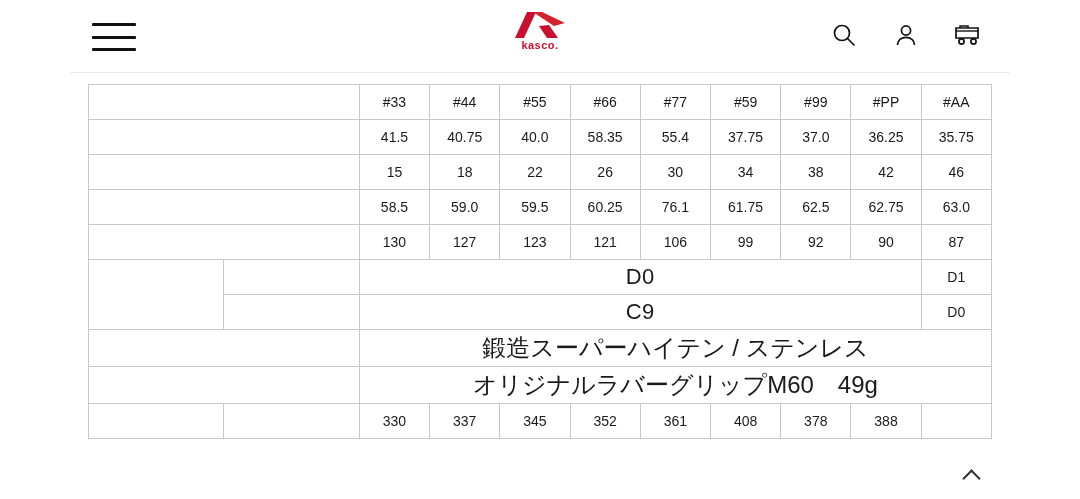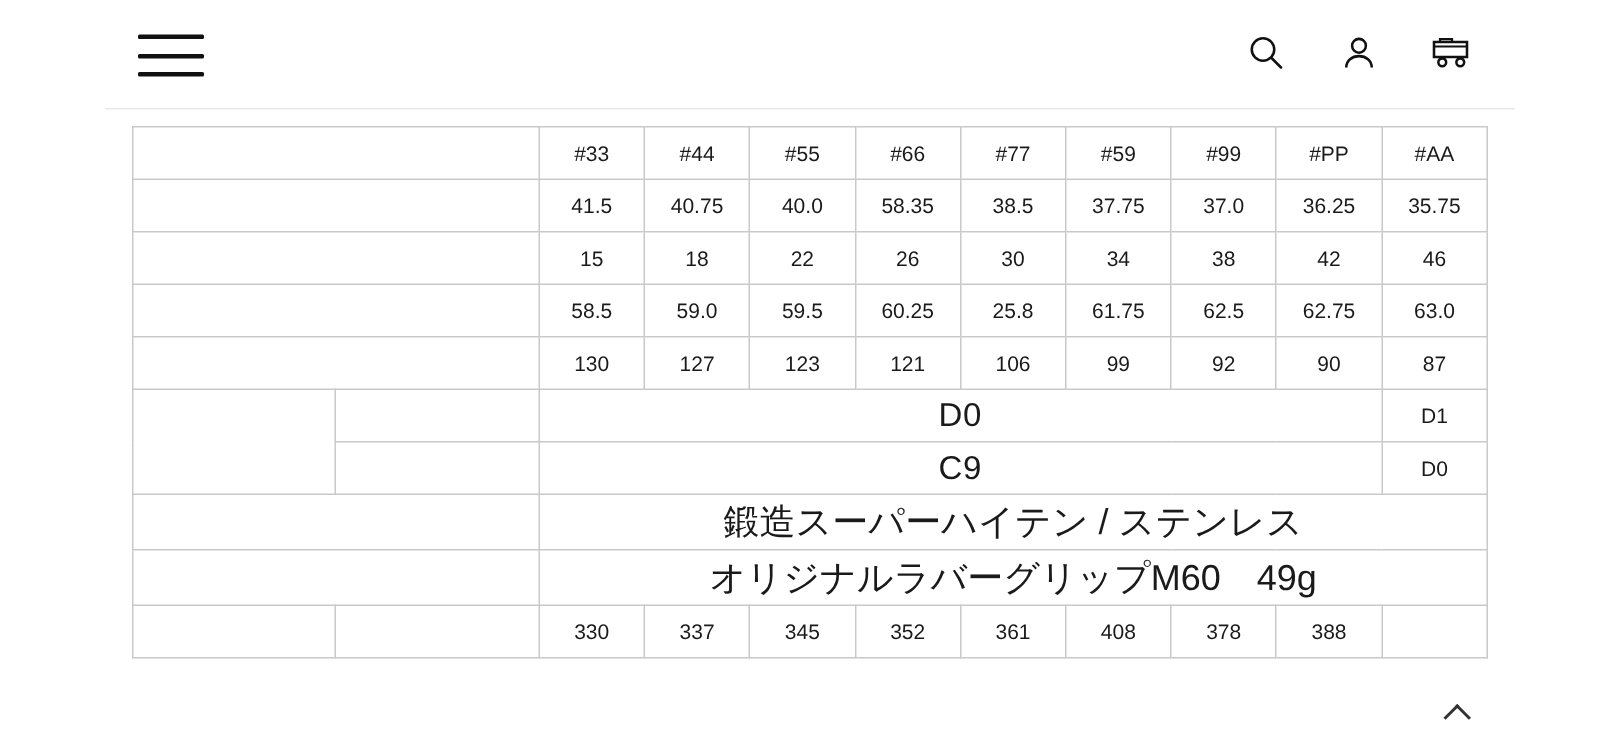--- a/index.html
+++ b/index.html
@@ -157,20 +157,30 @@
 <div class="page">
 
   <div class="header">
 
     <div class="hamburger">
       <span></span>
       <span></span>
       <span></span>
     </div>
 
+    <div class="logo">
+      <span class="mark">
+        <svg width="62" height="30" viewBox="0 0 62 30" xmlns="http://www.w3.org/2000/svg">
+          <path d="M6 28 L18 2 L27 2 L15 28 Z" fill="#c8102e"></path>
+          <path d="M24 2 L33 2 L56 13 L45 16 Z" fill="#d6202e"></path>
+          <path d="M30 16 L40 15 L49 28 L38 28 Z" fill="#c8102e"></path>
+        </svg>
+      </span>
+      <span class="wordmark">kasco.</span>
+    </div>
 
     <div class="header-icons">
       <div class="icon-btn">
         <svg width="26" height="26" viewBox="0 0 26 26" fill="none" xmlns="http://www.w3.org/2000/svg">
           <circle cx="11" cy="11" r="7.5" stroke="#111" stroke-width="1.7"></circle>
           <line x1="16.5" y1="16.5" x2="23" y2="23" stroke="#111" stroke-width="1.7" stroke-linecap="round"></line>
         </svg>
       </div>
       <div class="icon-btn">
         <svg width="26" height="26" viewBox="0 0 26 26" fill="none" xmlns="http://www.w3.org/2000/svg">
@@ -219,21 +229,21 @@
           <td>#PP</td>
           <td>#AA</td>
         </tr>
 
         <tr>
           <td class="rowhead" colspan="2">クラブ長さ（インチ）</td>
           <td>41.5</td>
           <td>40.75</td>
           <td>40.0</td>
           <td>58.35</td>
-          <td>38.5</td>
+          <td>55.4</td>
           <td>37.75</td>
           <td>37.0</td>
           <td>36.25</td>
           <td>35.75</td>
         </tr>
 
         <tr>
           <td class="rowhead" colspan="2">ロフト角（°）</td>
           <td>15</td>
           <td>18</td>
@@ -245,21 +255,21 @@
           <td>42</td>
           <td>46</td>
         </tr>
 
         <tr>
           <td class="rowhead" colspan="2">ライ角（°）</td>
           <td>58.5</td>
           <td>59.0</td>
           <td>59.5</td>
           <td>60.25</td>
-          <td>25.8</td>
+          <td>76.1</td>
           <td>61.75</td>
           <td>62.5</td>
           <td>62.75</td>
           <td>63.0</td>
         </tr>
 
         <tr>
           <td class="rowhead" colspan="2">ヘッド体積(ml)</td>
           <td>130</td>
           <td>127</td>

